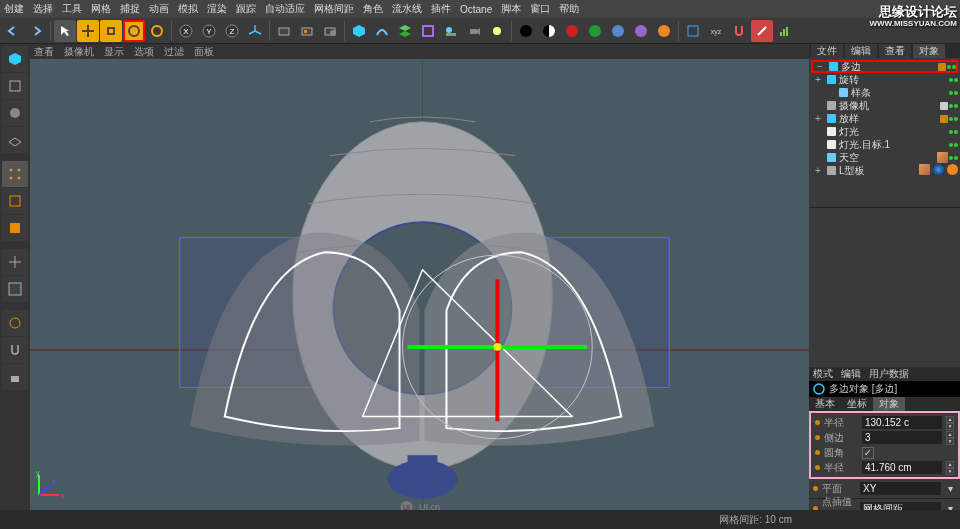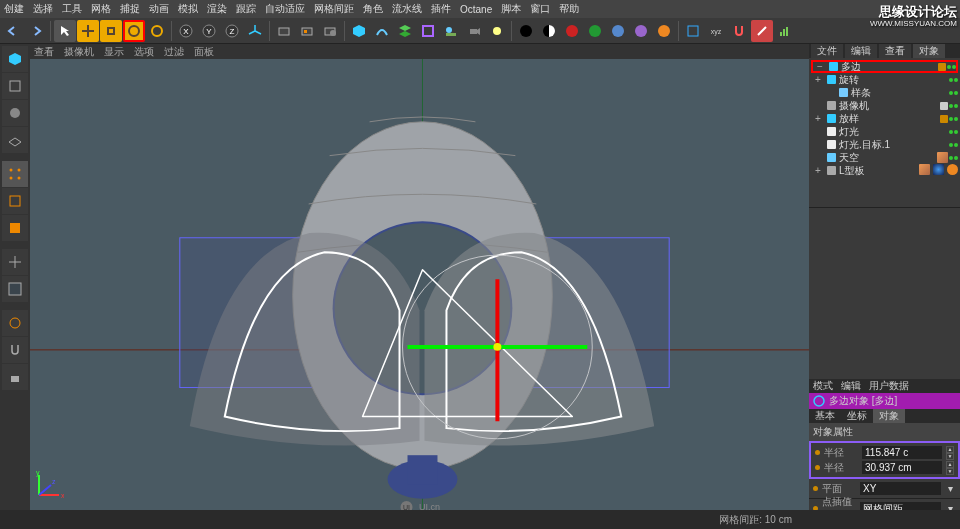--- a/index.html
+++ b/index.html
@@ -24,36 +24,36 @@
 .tree-row { display: flex; align-items: center; height: 13px; padding: 0; gap: 2px; color: #ddd; }
 .tree-row.red-box { border: 2px solid #f00; }
 .tree-indent { display: inline-block; }
 .tree-toggle { width: 10px; text-align: center; color: #aaa; }
 .tree-icon { width: 12px; height: 12px; display: inline-flex; align-items: center; justify-content: center; }
 .tree-tags { margin-left: auto; display: flex; gap: 1px; align-items: center; }
 .tag { width: 8px; height: 8px; border-radius: 1px; }
 .dot { width: 4px; height: 4px; border-radius: 50%; }
 .lower-spacer { flex: 1; }
 .attr-header { background: #2a2a2a; padding: 2px 4px; display: flex; gap: 8px; height: 14px; align-items: center; }
-.obj-name { padding: 2px 4px; display: flex; align-items: center; gap: 4px; background: #a21caf; height: 16px; }
+.obj-name { padding: 2px 4px; display: flex; align-items: center; gap: 4px; background: #000000; height: 16px; }
 .attr-tabs { display: flex; height: 14px; background: #2a2a2a; }
 .attr-tab { padding: 0 6px; color: #ccc; }
 .attr-tab.active { background: #555; }
 .attr-section { padding: 2px 4px; color: #ccc; background: #444; }
 .attr-body { padding: 2px; }
-.attr-body.red-box { border: 2px solid #8b5cf6; }
+.attr-body.red-box { border: 2px solid #f9a8d4; }
 .attr-row { display: flex; align-items: center; height: 15px; gap: 4px; padding: 0 2px; }
 .attr-row .label { width: 34px; color: #aaa; }
 .attr-row .value { flex: 1; background: #222; color: #eee; padding: 1px 3px; height: 13px; display: flex; align-items: center; }
 .attr-row .orange-dot { width: 5px; height: 5px; border-radius: 50%; background: #c80; }
 .attr-row .spinner { width: 8px; display: flex; flex-direction: column; height: 13px; }
 .attr-row .spinner div { flex: 1; background: #3a3a3a; border: 1px solid #555; font-size: 5px; text-align: center; line-height: 5px; }
 .statusbar { position: absolute; bottom: 0; left: 0; right: 0; height: 19px; background: #2a2a2a; display: flex; align-items: center; padding: 0 18px; color: #aaa; }
 .watermark { position: absolute; top: 3px; right: 3px; color: #fff; font-size: 13px; font-weight: bold; text-shadow: 1px 1px 2px #000; }
-.watermark-sub { position: absolute; top: 19px; right: 3px; color: #eee; font-size: 8px; text-shadow: 1px 1px 2px #000; }
+.watermark-sub { position: absolute; top: 19px; right: 3px; color: #eee; font-size: 8px; text-shadow: 1px 1px 2px #000; font-weight: bold; }
 .axis-gizmo { position: absolute; bottom: 18px; left: 4px; width: 30px; height: 30px; }
 .vp-footer { position: absolute; bottom: 4px; left: 50%; transform: translateX(-50%); color: #888; font-size: 9px; display: flex; align-items: center; gap: 6px; }
 </style>
 </head>
 <body>
 
 <div class="menubar">
     <span>创建</span>
     <span>选择</span>
     <span>工具</span>
@@ -531,35 +531,48 @@
       <svg width="12" height="12">
           <circle cx="6" cy="6" r="5" fill="none" stroke="#3cf" stroke-width="1.5"></circle>
         </svg>
       <span>多边对象 [多边]</span>
     </div>
     <div class="attr-tabs">
         <div class="attr-tab">基本</div>
         <div class="attr-tab">坐标</div>
         <div class="attr-tab active">对象</div>
       </div>
-    <div class="attr-section">对象属性</div>
     <div class="attr-body red-box">
         <div class="attr-row">
           <span class="orange-dot"></span>
           <span class="label">半径</span>
-          <span class="value">115.847 c</span>
+          <span class="value">130.152 c</span>
           <span class="spinner">
             <div>▲</div>
             <div>▼</div>
           </span>
         </div>
         <div class="attr-row">
           <span class="orange-dot"></span>
+          <span class="label">侧边</span>
+          <span class="value">3</span>
+          <span class="spinner">
+            <div>▲</div>
+            <div>▼</div>
+          </span>
+        </div>
+        <div class="attr-row">
+          <span class="orange-dot"></span>
+          <span class="label">圆角</span>
+          <span style="width: 12px; height: 12px; border: 1px solid rgb(102, 102, 102); text-align: center; line-height: 10px;">✓</span>
+        </div>
+        <div class="attr-row">
+          <span class="orange-dot"></span>
           <span class="label">半径</span>
-          <span class="value">30.937 cm</span>
+          <span class="value">41.760 cm</span>
           <span class="spinner">
             <div>▲</div>
             <div>▼</div>
           </span>
         </div>
       </div>
     <div class="attr-body">
         <div class="attr-row">
           <span class="orange-dot"></span>
           <span class="label">平面</span>

